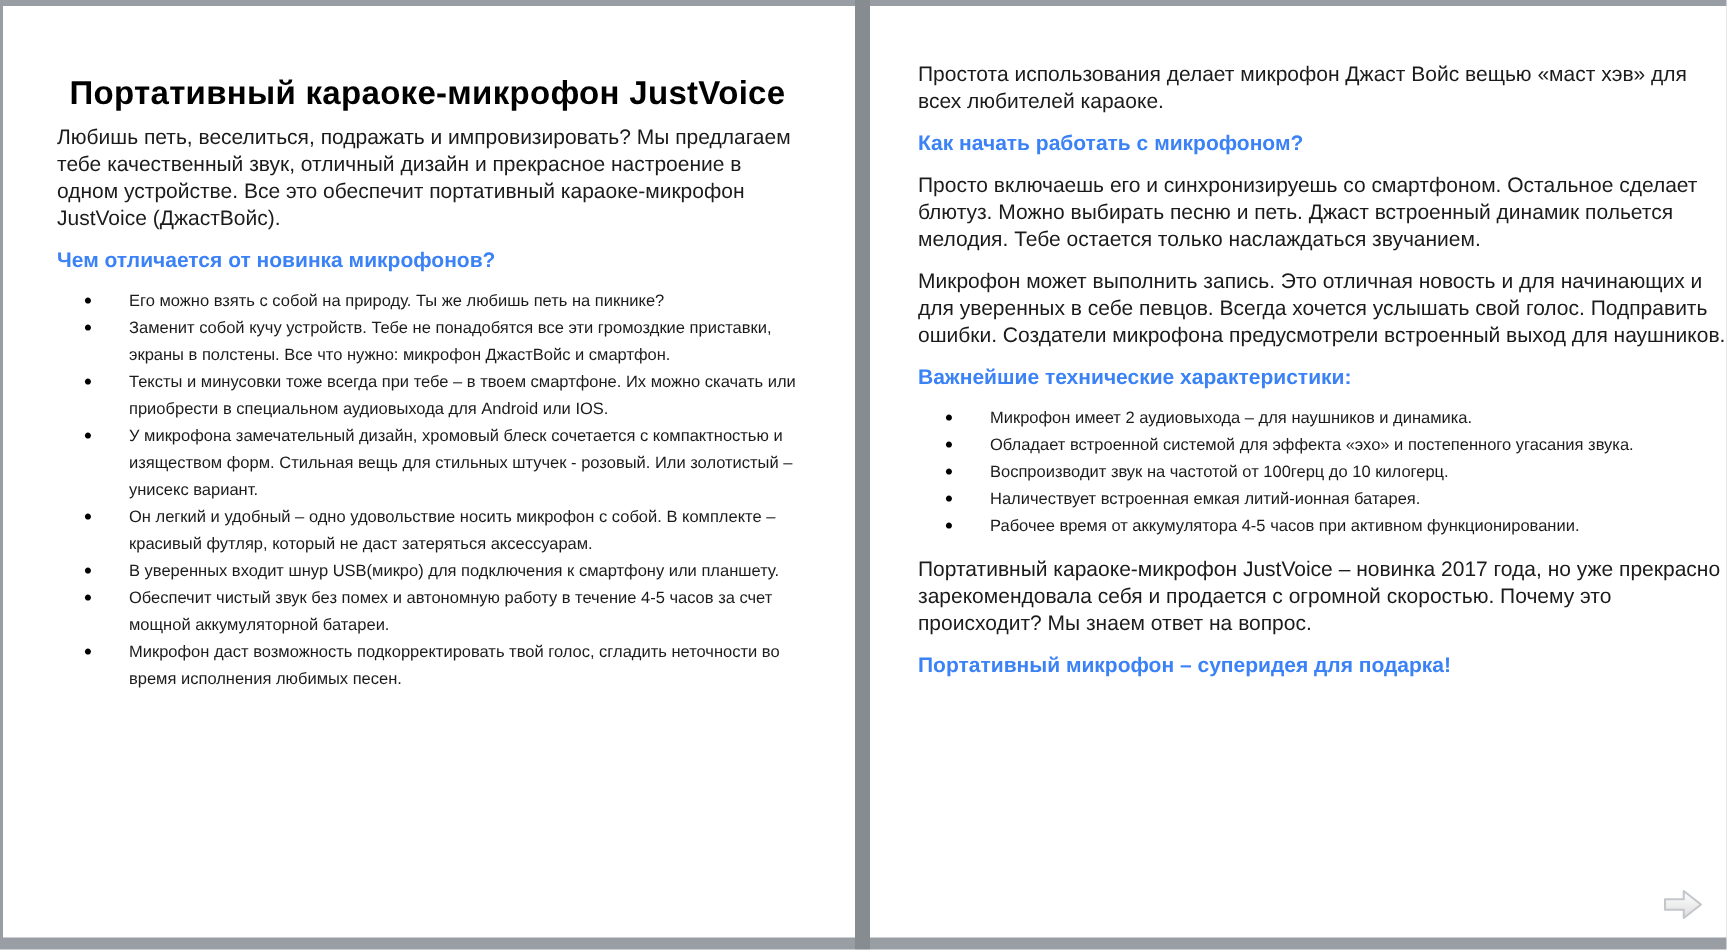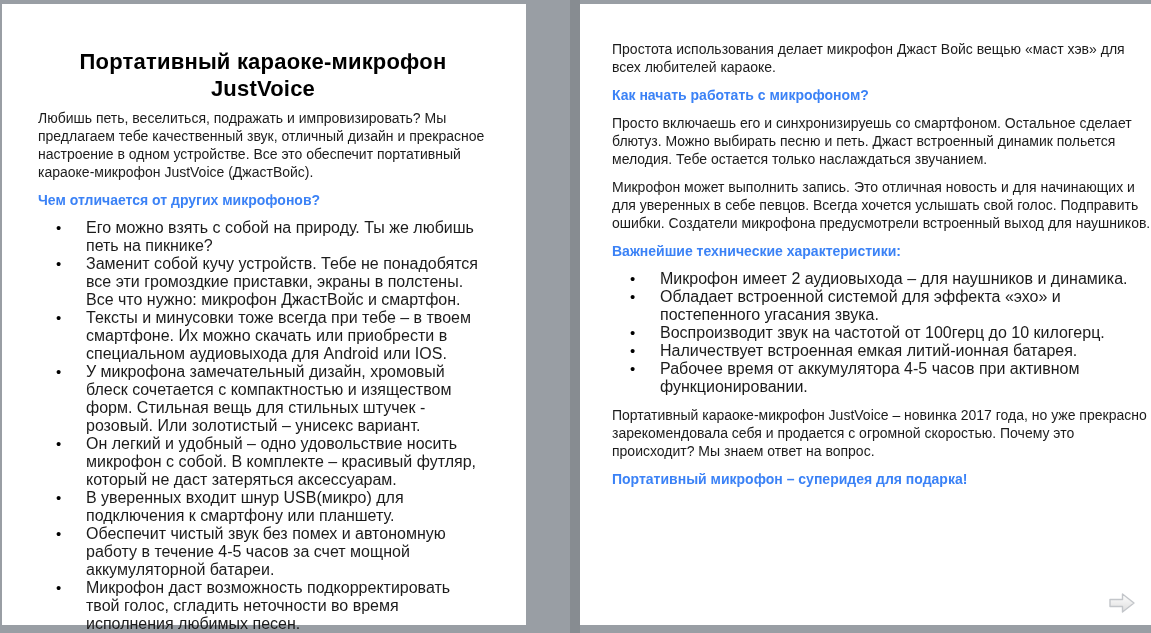--- a/index.html
+++ b/index.html
@@ -11,21 +11,21 @@
     overflow: hidden;
   }
   .page {
     position: absolute;
     top: 4px;
     height: 621px;
     background: #ffffff;
     box-sizing: border-box;
     color: #1b1b1b;
   }
-  .page-left  { left: 2px;  width: 524px; padding: 44px 38px 0 36px; }
+  .page-left  { left: 2px;  width: 568px; padding: 44px 38px 0 36px; }
   .page-right { left: 580px; width: 617px; padding: 36px 40px 0 32px; }
   .gutter {
     position: absolute; top: 0; left: 570px; width: 10px; height: 633px;
     background: #878c91;
   }
   .doc-title {
     margin: 0 0 7px 0;
     font-size: 22px;
     line-height: 27px;
     font-weight: bold;
@@ -39,21 +39,21 @@
     line-height: 18px;
   }
   .hd { font-weight: bold; color: #3b82f6; }
   .bullet-list {
     list-style: none;
     margin: 0 0 10px 0;
     padding: 0 0 0 48px;
   }
   .bullet-list li {
     position: relative;
-    font-size: 16px;
+    font-size: 11px;
     line-height: 18px;
     margin: 0;
   }
   .bullet-list li::before {
     content: "\2022";
     position: absolute;
     left: -30px;
     top: 0;
     font-size: 15px;
     color: #000000;
@@ -69,21 +69,21 @@
   .next-arrow svg { display: block; width: 100%; height: 100%; }
 </style>
 </head>
 <body>
 
 <div>
 
   <div class="page page-left">
     <h1 class="doc-title">Портативный караоке-микрофон JustVoice</h1>
     <p class="para">Любишь петь, веселиться, подражать и импровизировать? Мы предлагаем тебе качественный звук, отличный дизайн и прекрасное настроение в одном устройстве. Все это обеспечит портативный караоке-микрофон JustVoice (ДжастВойс).</p>
-    <p class="para hd">Чем отличается от других микрофонов?</p>
+    <p class="para hd">Чем отличается от новинка микрофонов?</p>
     <ul class="bullet-list">
       <li>Его можно взять с собой на природу. Ты же любишь петь на пикнике?</li>
       <li>Заменит собой кучу устройств. Тебе не понадобятся все эти громоздкие приставки, экраны в полстены. Все что нужно: микрофон ДжастВойс и смартфон.</li>
       <li>Тексты и минусовки тоже всегда при тебе – в твоем смартфоне. Их можно скачать или приобрести в специальном аудиовыхода для Android или IOS.</li>
       <li>У микрофона замечательный дизайн, хромовый блеск сочетается с компактностью и изяществом форм.  Стильная вещь для стильных штучек - розовый. Или золотистый – унисекс вариант.</li>
       <li>Он легкий и удобный – одно удовольствие носить микрофон с собой. В комплекте – красивый футляр, который не даст затеряться аксессуарам.</li>
       <li>В уверенных входит шнур USB(микро) для подключения к смартфону или планшету.</li>
       <li>Обеспечит чистый звук без помех и автономную работу в течение 4-5 часов за счет  мощной аккумуляторной батареи.</li>
       <li>Микрофон даст возможность подкорректировать твой голос, сгладить неточности во время исполнения любимых песен.</li>
     </ul>

